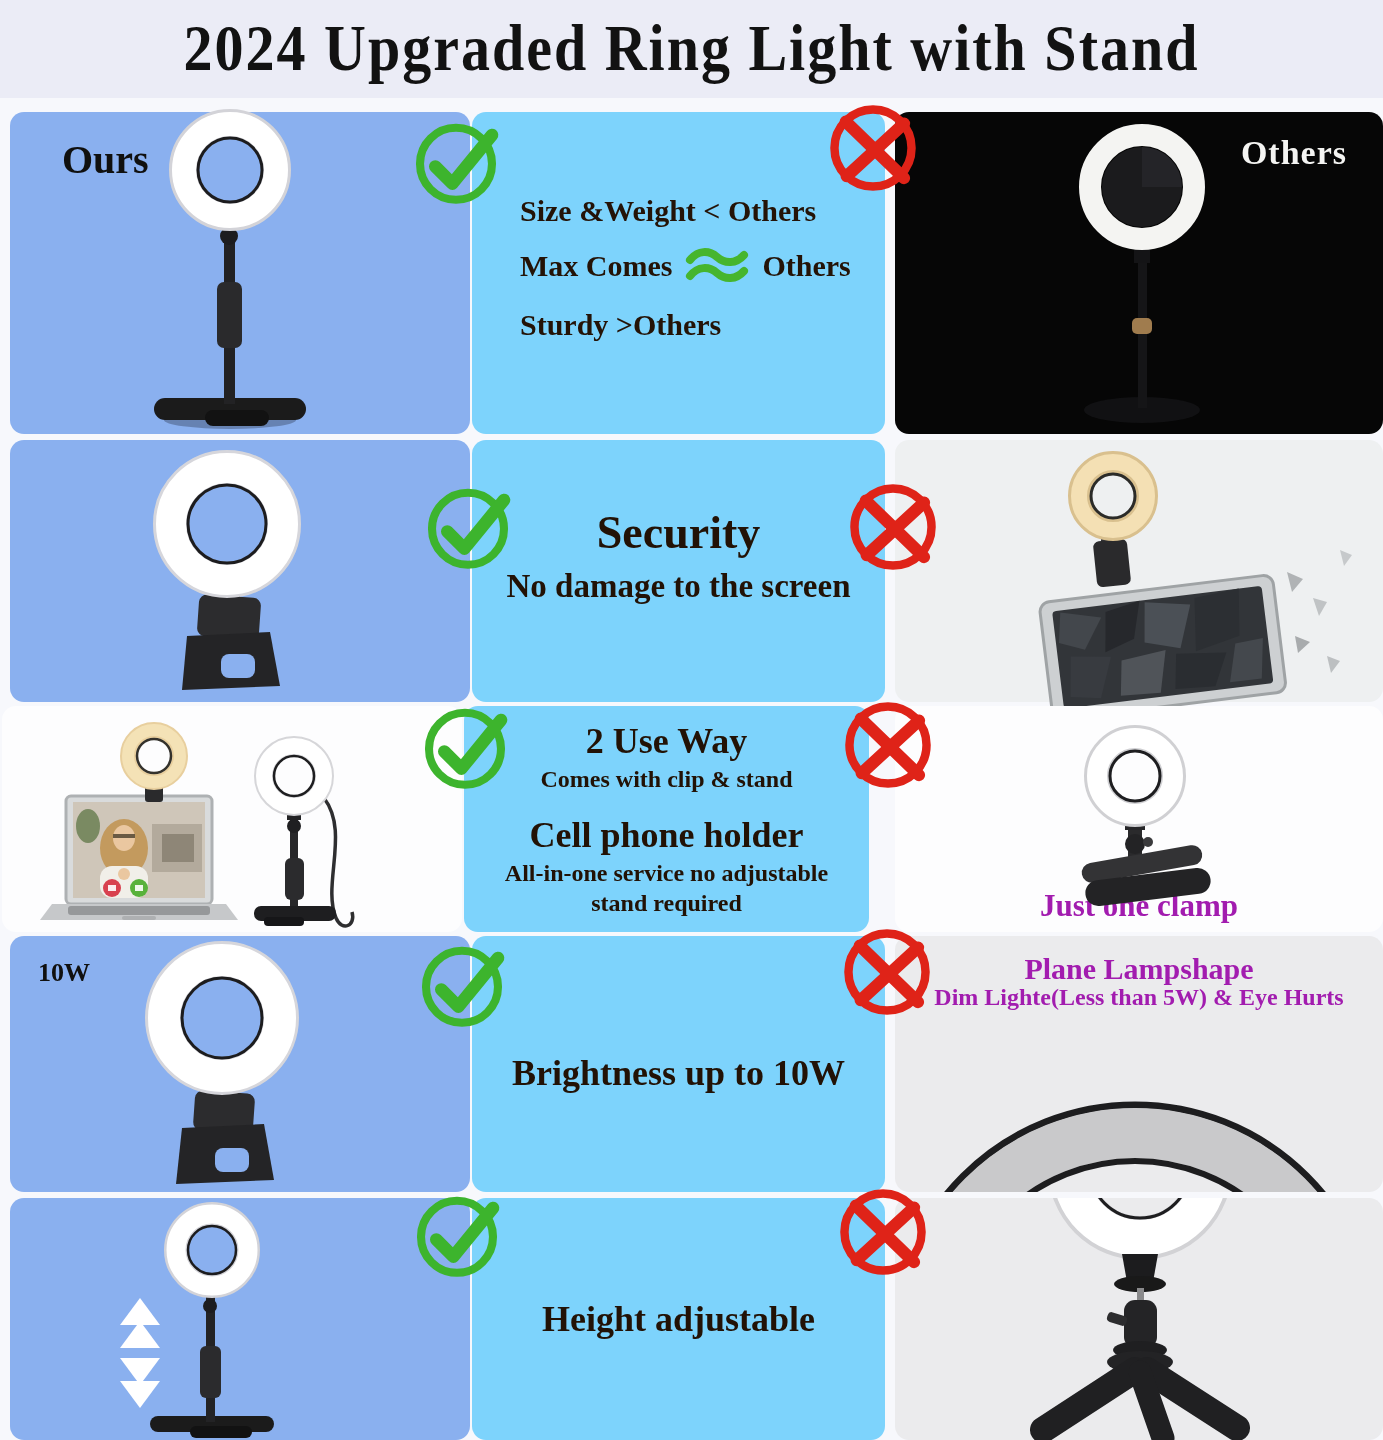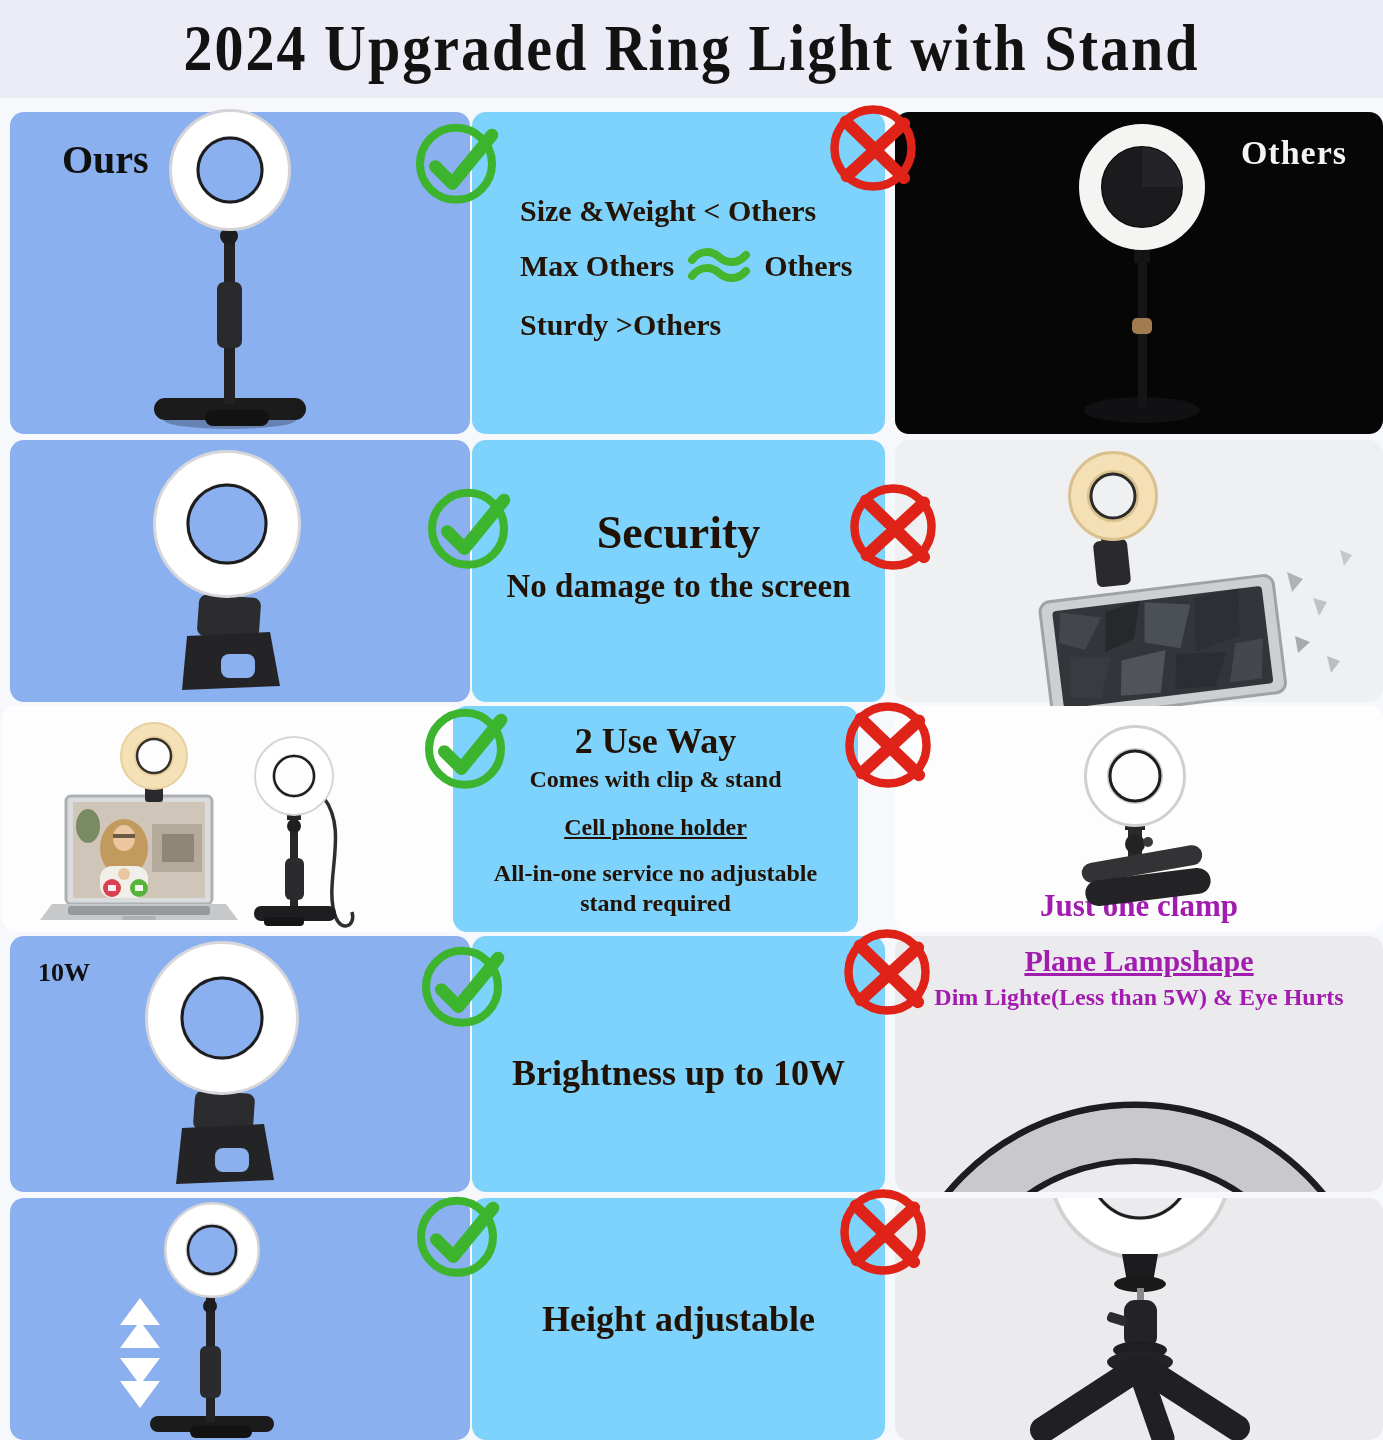--- a/index.html
+++ b/index.html
@@ -47,21 +47,21 @@
     <rect x="205" y="100" width="46" height="6" rx="3" fill="#161618"></rect>
     <rect x="219" y="102" width="17" height="14" fill="#1d1d1f"></rect>
     <circle cx="228" cy="58" r="46" fill="none" stroke="#d3d3d8" stroke-width="30"></circle>
     <circle cx="228" cy="58" r="46" fill="none" stroke="#ffffff" stroke-width="24"></circle>
     <circle cx="228" cy="58" r="32" fill="none" stroke="#1c1c1e" stroke-width="3"></circle>
   </svg>
 
   <div class="panel orange" style="left:472px;top:112px;width:413px;height:322px;">
     <div class="f-line" style="top:82px;">Size &amp;Weight &lt; Others</div>
     <div class="f-line flex" style="top:134px;">
-      <span>Max Others</span>
+      <span>Max Comes</span>
       <svg width="66" height="40" viewBox="0 0 66 40" style="overflow:visible">
         <path d="M6 14 C 14 4, 25 4, 33 11 C 41 18, 52 18, 60 9" stroke="#46b52e" stroke-width="8" fill="none" stroke-linecap="round"></path>
         <path d="M6 30 C 14 20, 25 20, 33 27 C 41 34, 52 34, 60 25" stroke="#46b52e" stroke-width="8" fill="none" stroke-linecap="round"></path>
       </svg>
       <span>Others</span>
     </div>
     <div class="f-line" style="top:196px;">Sturdy &gt;Others</div>
   </div>
 
   <div class="panel blk" style="left:895px;top:112px;width:488px;height:322px;">
@@ -147,24 +147,24 @@
     <rect x="283" y="152" width="19" height="42" rx="6" fill="#2b2b2d"></rect>
     <circle cx="292" cy="120" r="7" fill="#1f1f21"></circle>
     <rect x="285" y="102" width="14" height="12" fill="#232325"></rect>
     <rect x="252" y="200" width="82" height="15" rx="7" fill="#1e1e20"></rect>
     <rect x="262" y="211" width="40" height="9" rx="4" fill="#161618"></rect>
     <circle cx="292" cy="70" r="30" fill="none" stroke="#d6d6d9" stroke-width="20"></circle>
     <circle cx="292" cy="70" r="30" fill="none" stroke="#ffffff" stroke-width="16"></circle>
     <circle cx="292" cy="70" r="20" fill="none" stroke="#1e1e20" stroke-width="2.5"></circle>
   </svg>
 
-  <div class="panel orange" style="left:453px;top:706px;width:405px;height:226px;">
+  <div class="panel orange" style="left:464px;top:706px;width:405px;height:226px;">
     <div class="c-text" style="top:14px;font-size:36px;">2 Use Way</div>
     <div class="c-text" style="top:60px;font-size:24px;">Comes with clip &amp; stand</div>
-    <div class="c-text" style="top:108px;font-size:24px;text-decoration:underline;">Cell phone holder</div>
+    <div class="c-text" style="top:108px;font-size:36px;">Cell phone holder</div>
     <div class="c-text" style="top:154px;font-size:24px;">All-in-one service no adjustable</div>
     <div class="c-text" style="top:184px;font-size:24px;">stand required</div>
   </div>
 
   <div class="panel white" style="left:895px;top:706px;width:488px;height:226px;">
     <div class="r-text" style="top:182px;font-size:31px;">Just one clamp</div>
   </div>
   <svg class="scene" style="left:895px;top:706px;" width="488" height="226" viewBox="0 0 488 226">
     <rect x="233" y="120" width="14" height="34" fill="#2a2a2c"></rect>
     <rect x="230" y="108" width="20" height="16" fill="#262628"></rect>
@@ -193,21 +193,21 @@
   <div class="panel orange" style="left:472px;top:936px;width:413px;height:256px;">
     <div class="c-text" style="top:116px;font-size:36px;">Brightness up to 10W</div>
   </div>
 
   <div class="panel lgray2" style="left:895px;top:936px;width:488px;height:256px;overflow:hidden;">
     <svg style="position:absolute;left:0;top:0;" width="488" height="256" viewBox="0 0 488 256">
       <circle cx="240" cy="412" r="243" fill="none" stroke="#1d1d1f" stroke-width="7"></circle>
       <circle cx="240" cy="412" r="215" fill="none" stroke="#c9c9cb" stroke-width="50"></circle>
       <circle cx="240" cy="412" r="187" fill="none" stroke="#1d1d1f" stroke-width="6"></circle>
     </svg>
-    <div class="r-text" style="top:8px;font-size:30px;text-decoration:underline;">Plane Lampshape</div>
+    <div class="r-text" style="top:16px;font-size:30px;">Plane Lampshape</div>
     <div class="r-text" style="top:48px;font-size:24px;">Dim Lighte(Less than 5W) &amp; Eye Hurts</div>
   </div>
 
   <div class="panel blue" style="left:2px;top:1198px;width:460px;height:242px;"></div>
   <svg class="scene" style="left:2px;top:1198px;" width="460" height="242" viewBox="0 0 460 242">
     <rect x="148" y="218" width="124" height="16" rx="8" fill="#1b1b1b"></rect>
     <rect x="188" y="228" width="62" height="12" rx="6" fill="#121212"></rect>
     <rect x="204" y="92" width="9" height="132" fill="#232325"></rect>
     <rect x="198" y="148" width="21" height="52" rx="6" fill="#2b2b2d"></rect>
     <circle cx="208" cy="108" r="7" fill="#1d1d1f"></circle>

